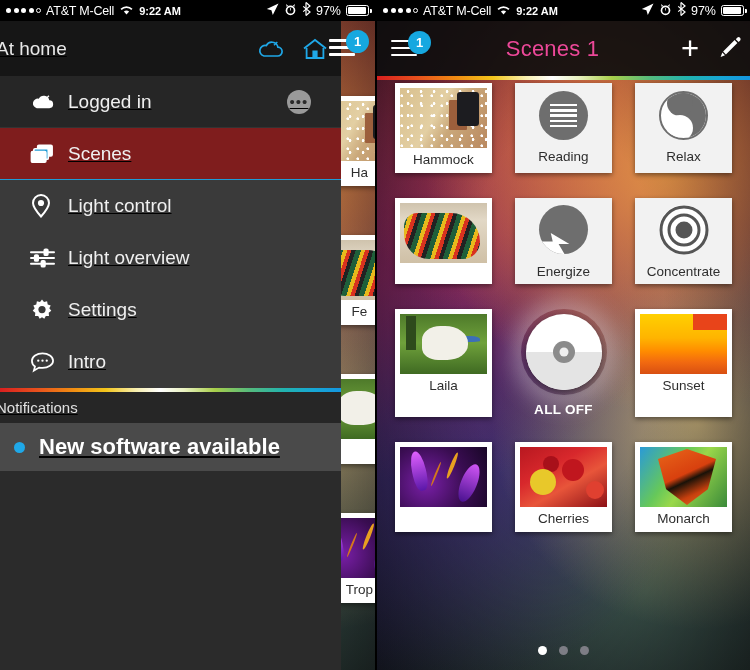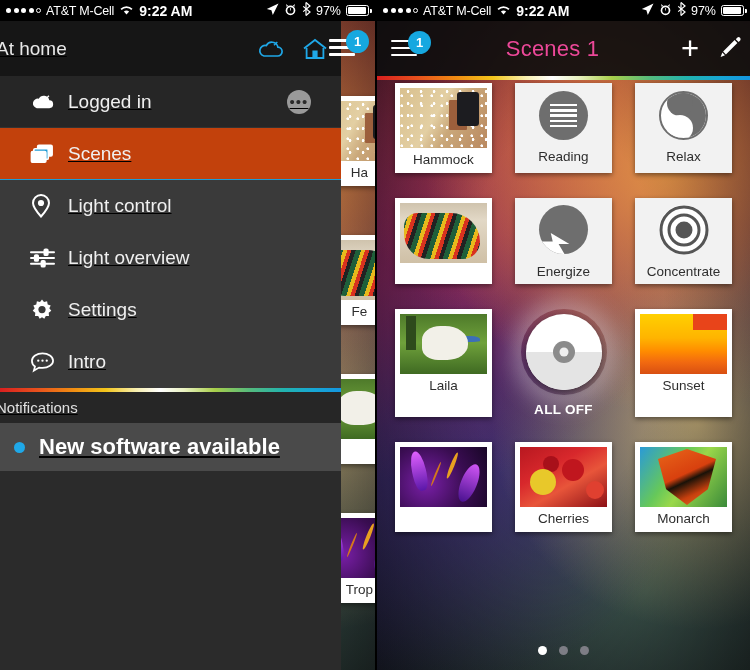--- a/index.html
+++ b/index.html
@@ -10,21 +10,21 @@
   .phone.right{ border-left:2px solid #000; }
 
   
   .statusbar{ position:relative; z-index:40; height:21px; background:#000; color:#fff;
               display:flex; align-items:center; padding:0 6px; font-size:12.5px; }
   .sb-dots{ display:flex; align-items:center; gap:2.5px; margin-right:5px; }
   .sb-dots i{ width:5px; height:5px; border-radius:50%; background:#fff; display:block; }
   .sb-dots i.hollow{ background:transparent; border:1px solid #fff; width:5px;height:5px; }
   .sb-carrier{ font-size:12.5px; letter-spacing:-0.2px; }
   .sb-wifi{ margin:0 5px 0 5px; display:inline-block; }
-  .sb-time{ font-weight:bold; font-size:14px; }
+  .sb-time{ font-weight:bold; font-size:11px; }
   .sb-right{ margin-left:auto; display:flex; align-items:center; gap:5px; }
   .sb-pct{ font-size:12.5px; }
   .batt{ width:23px; height:11px; border:1px solid #fff; border-radius:2.5px; position:relative;
          padding:1px; }
   .batt::after{ content:""; position:absolute; right:-3.5px; top:3px; width:2px; height:4px;
                 background:#fff; border-radius:0 1px 1px 0; }
   .batt span{ display:block; height:100%; background:#fff; border-radius:1px; }
 
   
   .wall{ position:absolute; left:0; top:21px; right:0; bottom:0; overflow:hidden; }
@@ -123,21 +123,21 @@
   .drawer{ position:absolute; left:0; top:21px; width:341px; bottom:0; z-index:25;
            background:#2b2b2b; display:flex; flex-direction:column;text-decoration:underline; }
   .drawer-head{ height:55px; background:#161616; display:flex; align-items:center;
                 padding:0 12px 0 0; }
   .drawer-title{ font-size:19px; color:#e8e8e8; font-weight:300; margin-left:-4px; flex:1; }
   .dh-icon{ margin-left:16px; cursor:pointer; display:flex; align-items:center; }
   .drawer-list{ }
   .ditem{ height:52px; display:flex; align-items:center; padding:0 30px;
           border-bottom:1px solid #3a3a3a; background:#3a3a3a; cursor:pointer; }
   .ditem.dark{ background:#262626; border-bottom-color:#333; }
-  .ditem.active{ background:#c2410c; border-bottom-color:#1f9bd4; }
+  .ditem.active{ background:#7f1d1d; border-bottom-color:#1f9bd4; }
   .ditem .dico{ width:38px; flex:none; display:flex; align-items:center; color:#fff; }
   .ditem .dlabel{ font-size:19px; color:#f0f0f0; font-weight:300; }
   .dmore{ margin-left:auto; width:24px; height:24px; border-radius:50%; background:#9a9a9a;
           color:#2b2b2b; font-size:15px; display:flex; align-items:center; justify-content:center;
           letter-spacing:1px; cursor:pointer; }
   .notif-head{ background:#262626; color:#e0e0e0; font-size:15px; padding:7px 0 7px 0;
                margin-left:-4px; font-weight:300; }
   .notif-item{ height:48px; background:#4a4a4a; display:flex; align-items:center;
                padding:0 14px; cursor:pointer; }
   .notif-item .ndot{ width:11px; height:11px; border-radius:50%; background:#1fa8e8;

